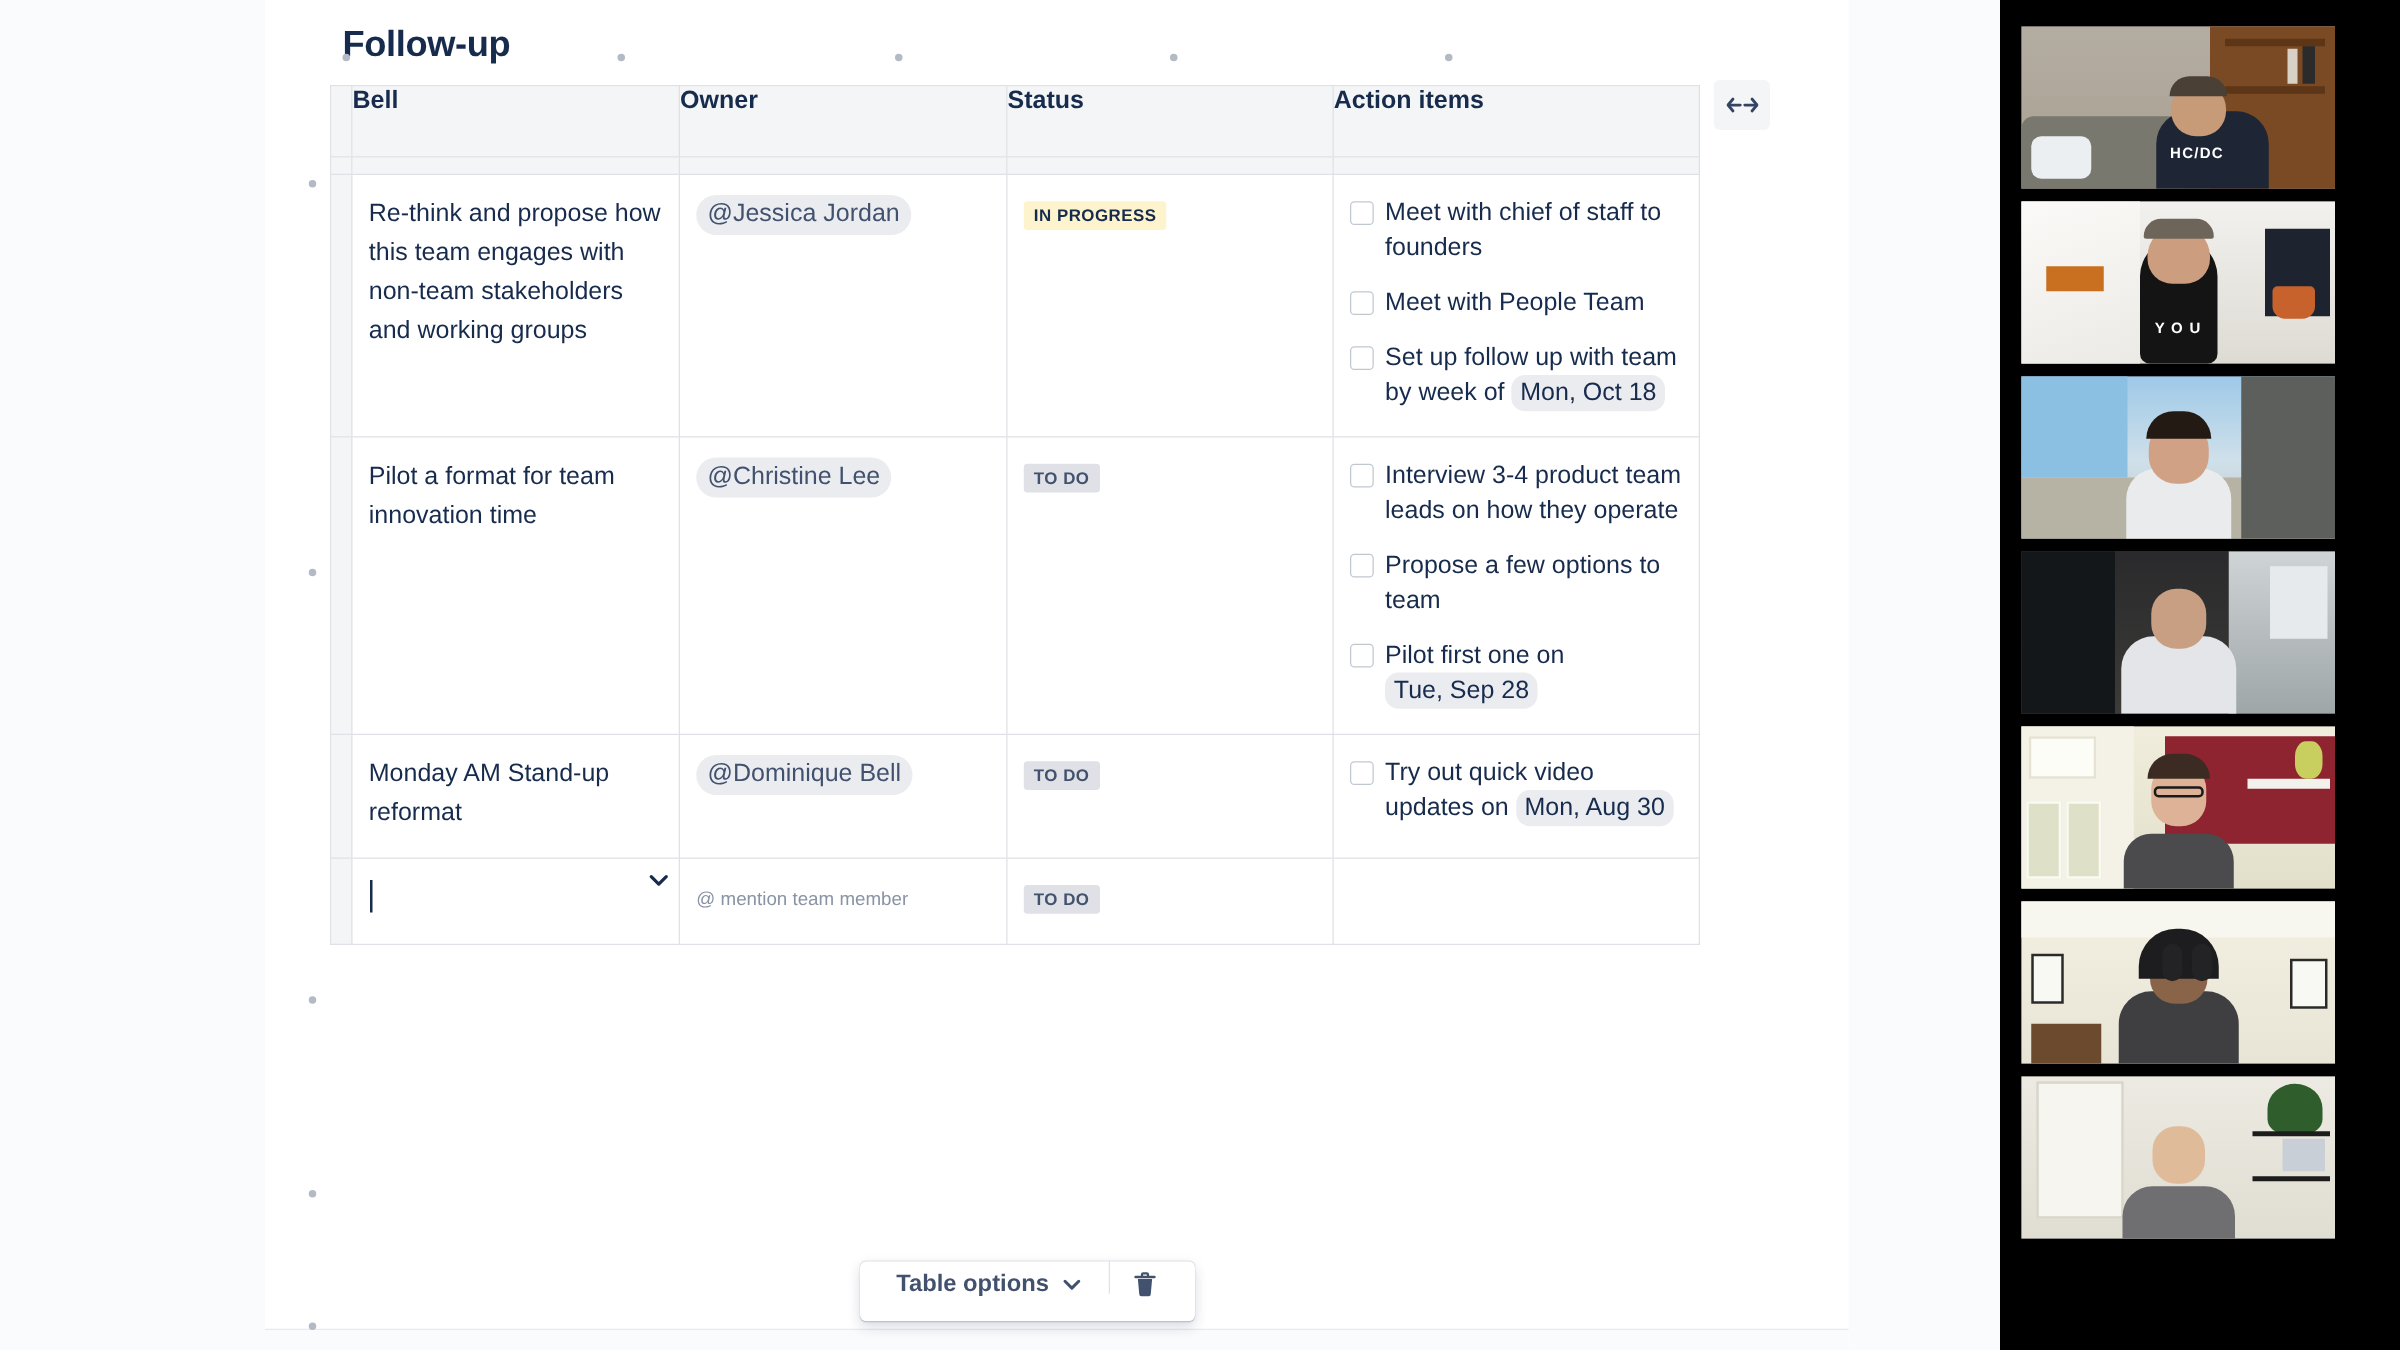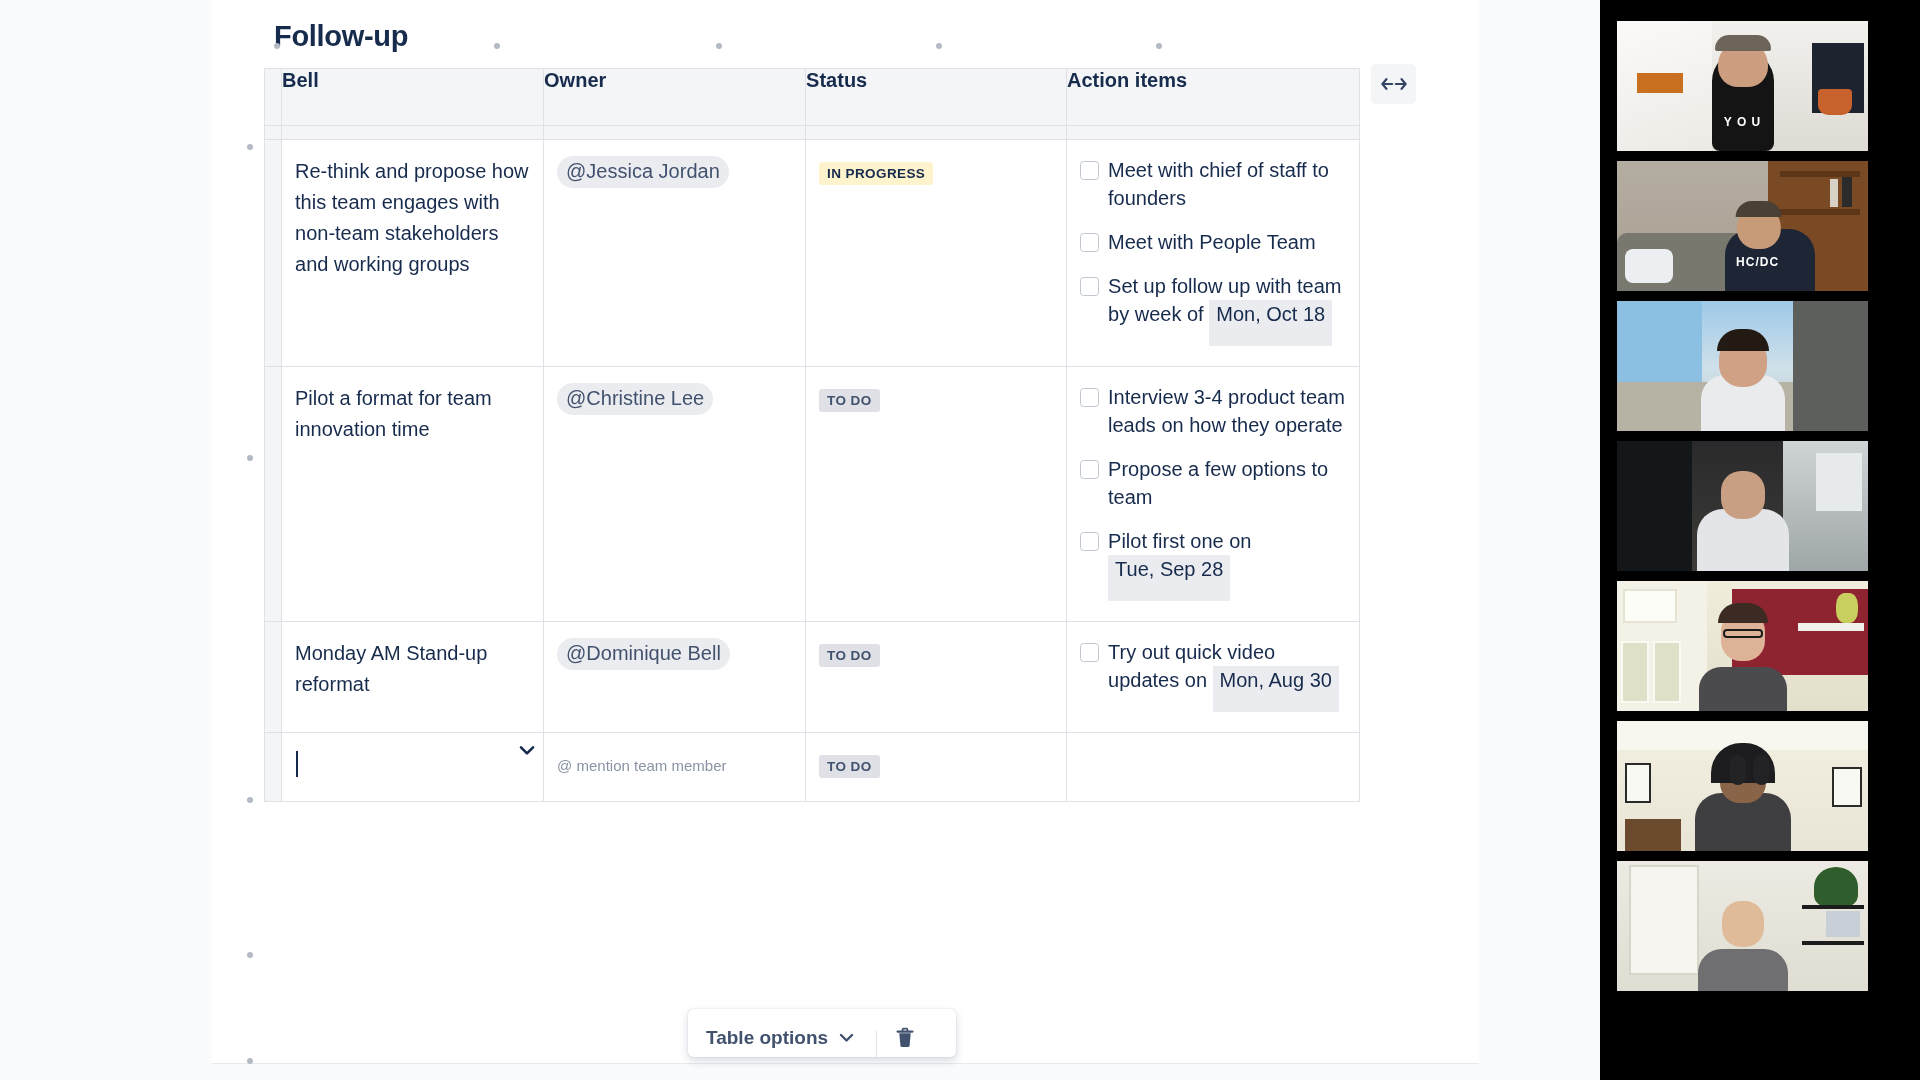--- a/index.html
+++ b/index.html
@@ -80,22 +80,22 @@
     background: #ebecf0;
     border-radius: 16px;
     padding: 1px 9px 3px 9px;
     color: #42526e;
     font-size: 20px;
     line-height: 28px;
   }
   .date-chip {
     display: inline-block;
     background: #ebecf0;
-    border-radius: 1px;
-    padding: 0 7px 18px 7px;
+    border-radius: 11px;
+    padding: 0 7px 1px 7px;
     color: #172b4d;
     font-size: 20px;
     line-height: 28px;
   }
   .status-badge {
     display: inline-block;
     font-size: 13.5px; font-weight: 700; letter-spacing: 0.4px;
     padding: 5px 8px 4px 8px; border-radius: 3px;
     text-transform: uppercase; line-height: 14px;
   }
@@ -146,21 +146,21 @@
     background: #b3bac5;
   }
 
   
   .table-toolbar {
     position: absolute; left: 688px; top: 1009px;
     height: 48px; min-width: 268px;
     background: #ffffff;
     border-radius: 5px;
     box-shadow: 0 4px 10px rgba(9,30,66,0.16), 0 0 1px rgba(9,30,66,0.31);
-    display: flex; align-items: flex-end; padding: 0 2px;
+    display: flex; align-items: flex-start; padding: 0 13px;
   }
   .toolbar-btn {
     display: flex; align-items: center; gap: 11px;
     padding: 0 16px; height: 38px;
     font-size: 19px; font-weight: 600; color: #42526e;
     border-radius: 4px;
   }
   .toolbar-sep { width: 1px; height: 26px; background: #dfe1e6; margin: 0 6px; }
   .toolbar-icon-btn {
     width: 44px; height: 38px; border-radius: 4px;
@@ -358,51 +358,51 @@
     <div class="toolbar-icon-btn">
       <svg width="20" height="22" viewBox="0 0 20 22">
         <path d="M2.5 4.6 H17.5" stroke="#42526e" stroke-width="2.1" stroke-linecap="round"></path>
         <path d="M7.6 4.2 V2.6 a1 1 0 0 1 1-1 h2.8 a1 1 0 0 1 1 1 V4.2" fill="none" stroke="#42526e" stroke-width="1.8" stroke-linejoin="round"></path>
         <path d="M4.3 6.2 H15.7 L14.6 18.4 a1.6 1.6 0 0 1 -1.6 1.5 H7 a1.6 1.6 0 0 1 -1.6 -1.5 Z" fill="#42526e"></path>
       </svg>
     </div>
   </div>
 
   <div class="video-sidebar">
-
-    <div class="video-tile">
-      <div class="vt-inner" style="background:linear-gradient(180deg,#f2f1ee 0%,#e8e6e1 48%,#dedbd4 100%);">
-        <div style="position:absolute;left:0;top:0;width:38%;height:100%;background:linear-gradient(160deg,#fbfaf8,#eceae5);"></div>
-        <div style="position:absolute;right:4px;top:22px;width:52px;height:70px;background:#1d2430;"></div>
-        <div style="position:absolute;right:16px;top:68px;width:34px;height:26px;background:#c8622c;border-radius:4px 4px 10px 10px;"></div>
-        <div style="position:absolute;left:20px;top:52px;width:46px;height:20px;background:#c8701f;"></div>
-        <div style="position:absolute;left:50%;transform:translateX(-50%);top:30px;width:62px;height:100px;background:#141414;border-radius:30px 30px 8px 8px;"></div>
-        <div style="position:absolute;left:50%;transform:translateX(-50%);top:20px;width:50px;height:46px;background:#cc9d7e;border-radius:24px 24px 20px 20px;"></div>
-        <div style="position:absolute;left:50%;transform:translateX(-50%);top:14px;width:56px;height:16px;background:#6d655a;border-radius:14px 14px 2px 2px;"></div>
-        <div class="vt-shirt-text">Y O U</div>
-      </div>
-    </div>
 
     <div class="video-tile">
       <div class="vt-inner" style="background:linear-gradient(180deg,#b4ada1 0%,#a99f92 100%);">
         <div style="position:absolute;right:0;top:0;width:40%;height:100%;background:#7a4a25;"></div>
         <div style="position:absolute;right:8px;top:10px;width:80px;height:6px;background:#5d3517;"></div>
         <div style="position:absolute;right:8px;top:48px;width:80px;height:6px;background:#5d3517;"></div>
         <div style="position:absolute;right:16px;top:16px;width:10px;height:30px;background:#2b2b2b;"></div>
         <div style="position:absolute;right:30px;top:18px;width:8px;height:28px;background:#d8d2c6;"></div>
         <div style="position:absolute;left:0;bottom:0;width:52%;height:58px;background:#79786e;border-radius:10px 14px 0 0;"></div>
         <div style="position:absolute;left:8px;bottom:8px;width:48px;height:34px;background:#eceff2;border-radius:8px;"></div>
         <div style="position:absolute;left:50%;transform:translateX(-20%);bottom:0;width:90px;height:62px;background:#1e2535;border-radius:26px 26px 0 0;"></div>
         <div style="position:absolute;left:50%;transform:translateX(-14%);top:46px;width:44px;height:42px;background:#c79a78;border-radius:20px;"></div>
         <div style="position:absolute;left:50%;transform:translateX(-16%);top:40px;width:46px;height:16px;background:#4b4036;border-radius:18px 18px 0 0;"></div>
         <div class="vt-shirt-text" style="left:56%;">HC/DC</div>
       </div>
     </div>
 
     <div class="video-tile">
+      <div class="vt-inner" style="background:linear-gradient(180deg,#f2f1ee 0%,#e8e6e1 48%,#dedbd4 100%);">
+        <div style="position:absolute;left:0;top:0;width:38%;height:100%;background:linear-gradient(160deg,#fbfaf8,#eceae5);"></div>
+        <div style="position:absolute;right:4px;top:22px;width:52px;height:70px;background:#1d2430;"></div>
+        <div style="position:absolute;right:16px;top:68px;width:34px;height:26px;background:#c8622c;border-radius:4px 4px 10px 10px;"></div>
+        <div style="position:absolute;left:20px;top:52px;width:46px;height:20px;background:#c8701f;"></div>
+        <div style="position:absolute;left:50%;transform:translateX(-50%);top:30px;width:62px;height:100px;background:#141414;border-radius:30px 30px 8px 8px;"></div>
+        <div style="position:absolute;left:50%;transform:translateX(-50%);top:20px;width:50px;height:46px;background:#cc9d7e;border-radius:24px 24px 20px 20px;"></div>
+        <div style="position:absolute;left:50%;transform:translateX(-50%);top:14px;width:56px;height:16px;background:#6d655a;border-radius:14px 14px 2px 2px;"></div>
+        <div class="vt-shirt-text">Y O U</div>
+      </div>
+    </div>
+
+    <div class="video-tile">
       <div class="vt-inner" style="background:linear-gradient(180deg,#9ec9e8 0%,#cfe0ea 52%,#bfc6c4 100%);">
         <div style="position:absolute;left:0;top:0;width:34%;height:62%;background:#8cc0e3;"></div>
         <div style="position:absolute;left:0;bottom:0;width:100%;height:38%;background:#b6b2a4;"></div>
         <div style="position:absolute;right:0;top:0;width:30%;height:100%;background:#5c5f5c;"></div>
         <div style="position:absolute;left:50%;transform:translateX(-50%);bottom:0;width:84px;height:56px;background:#e9ebec;border-radius:24px 24px 0 0;"></div>
         <div style="position:absolute;left:50%;transform:translateX(-50%);top:36px;width:48px;height:50px;background:#d0a184;border-radius:22px;"></div>
         <div style="position:absolute;left:50%;transform:translateX(-50%);top:28px;width:52px;height:22px;background:#241a14;border-radius:22px 22px 0 0;"></div>
       </div>
     </div>
 

